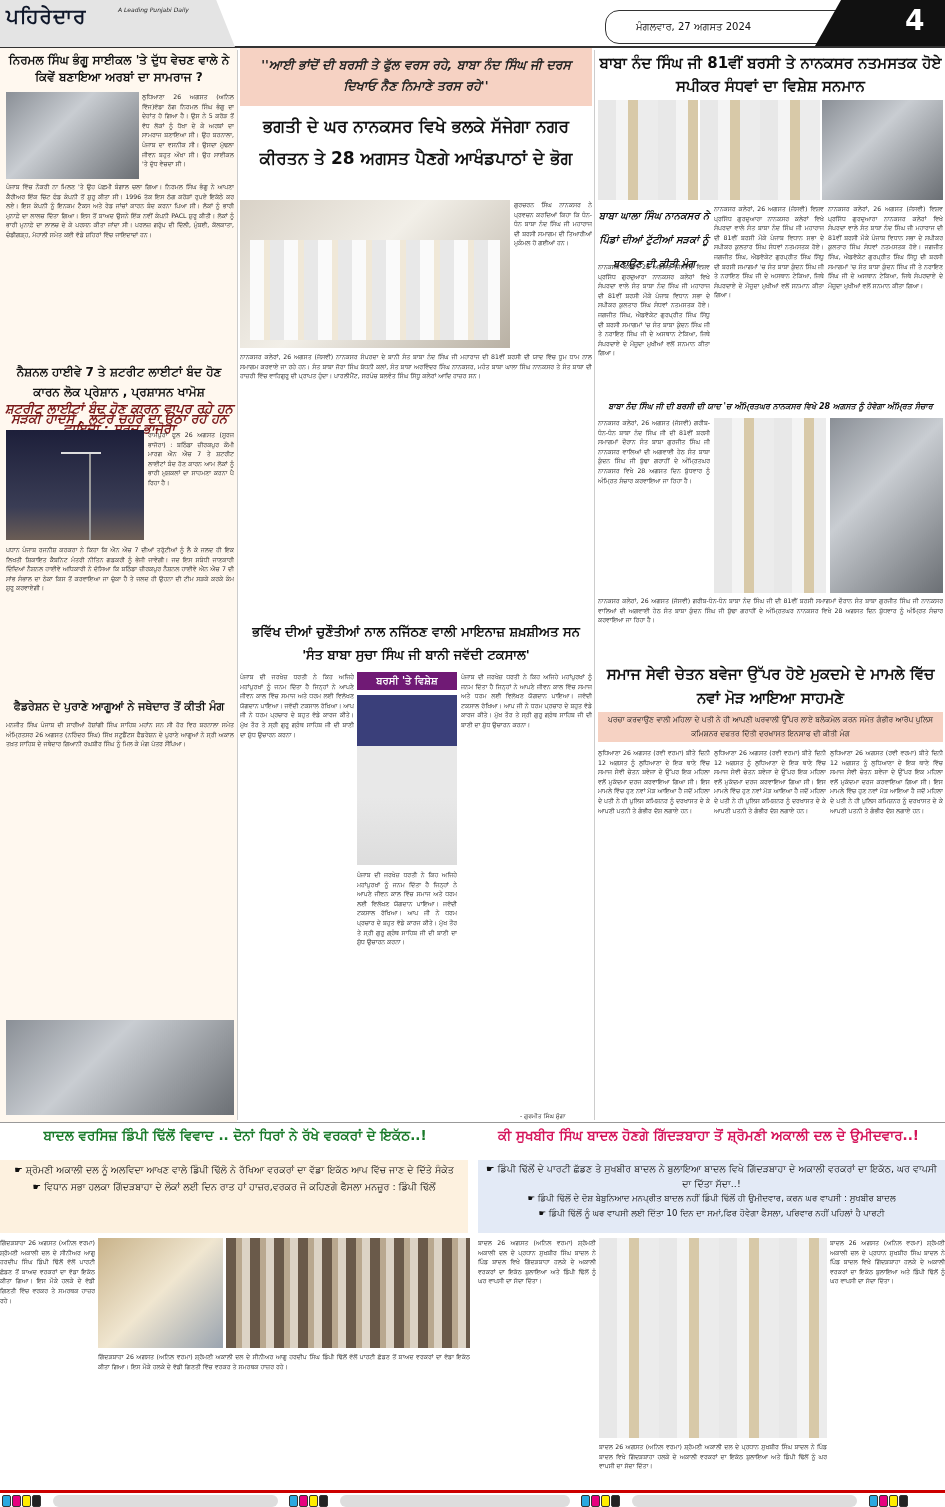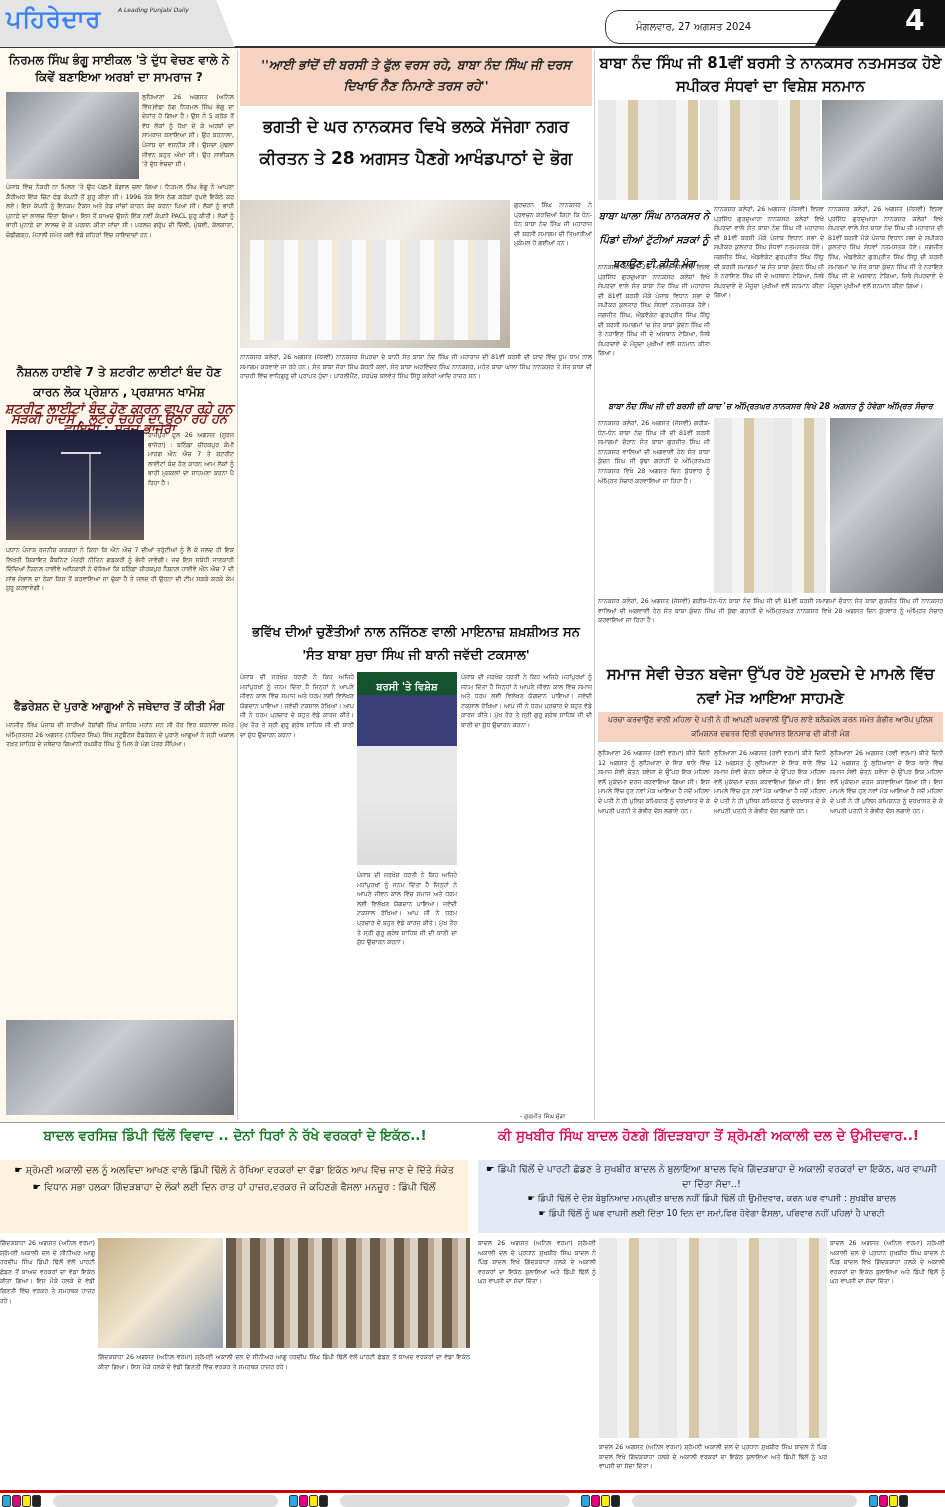--- a/index.html
+++ b/index.html
@@ -1,34 +1,34 @@
 <!DOCTYPE html>
 <html><head>
 <meta charset="utf-8">
 <style>
 *{box-sizing:border-box;margin:0;padding:0}
 body{width:945px;height:1507px;background:#fff;font-family:"DejaVu Sans",sans-serif;position:relative;overflow:hidden;color:#111}
 .abs{position:absolute}
 .masthead{left:0;top:0;width:945px;height:48px;border-bottom:2px solid #333}
 .logo-box{left:0;top:0;width:235px;height:47px;background:#e4e4e4;clip-path:polygon(0 0,92% 0,100% 100%,0 100%)}
-.logo{left:6px;top:4px;font-family:"DejaVu Serif",serif;font-weight:bold;font-size:24px;color:#3b82f6;letter-spacing:1px}
+.logo{left:6px;top:4px;font-family:"DejaVu Serif",serif;font-weight:bold;font-size:20px;color:#0f172a;letter-spacing:1px}
 .tagline{left:118px;top:6px;font-size:6px;font-style:italic;color:#222}
 .date-box{left:605px;top:10px;width:240px;height:34px;border:1px solid #333;border-radius:14px 0 0 14px;background:#fff;font-size:10px;padding:10px 0 0 30px}
 .page-num-box{left:815px;top:0;width:130px;height:46px;background:#111;clip-path:polygon(20% 0,100% 0,100% 100%,0 100%)}
 .page-num{left:905px;top:4px;font-size:28px;font-weight:bold;color:#fff}
 .col-rule{background:#ccc;width:1px}
 .hl{font-weight:bold;text-align:center;line-height:1.25}
 .body-text{font-size:6.2px;line-height:9.6px;color:#222;text-align:justify;overflow:hidden}
 .photo{background:linear-gradient(135deg,#8a8f96,#c9cdd2 40%,#6b6f74)}
 .photo-dark{background:linear-gradient(180deg,#1d1f3a,#3a3d55 70%,#6b5d55)}
 .photo-warm{background:linear-gradient(135deg,#d9d2c7,#f2efe8 45%,#b9b1a4)}
 .photo-people{background:repeating-linear-gradient(90deg,#e8e8e8 0 18px,#f4f4f4 18px 30px,#d8c9a8 30px 40px,#ececec 40px 60px)}
 .quote-band{left:240px;top:48px;width:352px;height:58px;background:#f6d2c3}
 .quote-text{left:248px;top:54px;width:336px;font-style:italic;font-weight:bold;font-size:12.5px;line-height:21px;text-align:center;color:#222}
-.badge{background:#14532d;color:#fff;font-weight:bold;font-size:10px;text-align:center;padding:9px 0}
+.badge{background:#701a75;color:#fff;font-weight:bold;font-size:10px;text-align:center;padding:3px 0}
 .pink-band{background:#f6d2c3}
 .bottom-left-band{left:0;top:1160px;width:468px;height:73px;background:#fdf1df}
 .bottom-right-band{left:478px;top:1160px;width:467px;height:73px;background:#e3eaf6}
 .bullet-line{font-size:9.5px;text-align:center;line-height:15px;color:#111}
 .regmarks{left:0;top:1490px;width:945px;height:17px;border-top:3px solid #c00}
 .sw{display:inline-block;width:9px;height:12px;border:1px solid #333;margin:2px 1px 0 0;border-radius:2px;vertical-align:top}
 .bar-grey{display:inline-block;height:12px;background:#ddd;border-radius:6px;margin:2px 6px 0 6px;vertical-align:top}
 </style>
 </head>
 <body>

